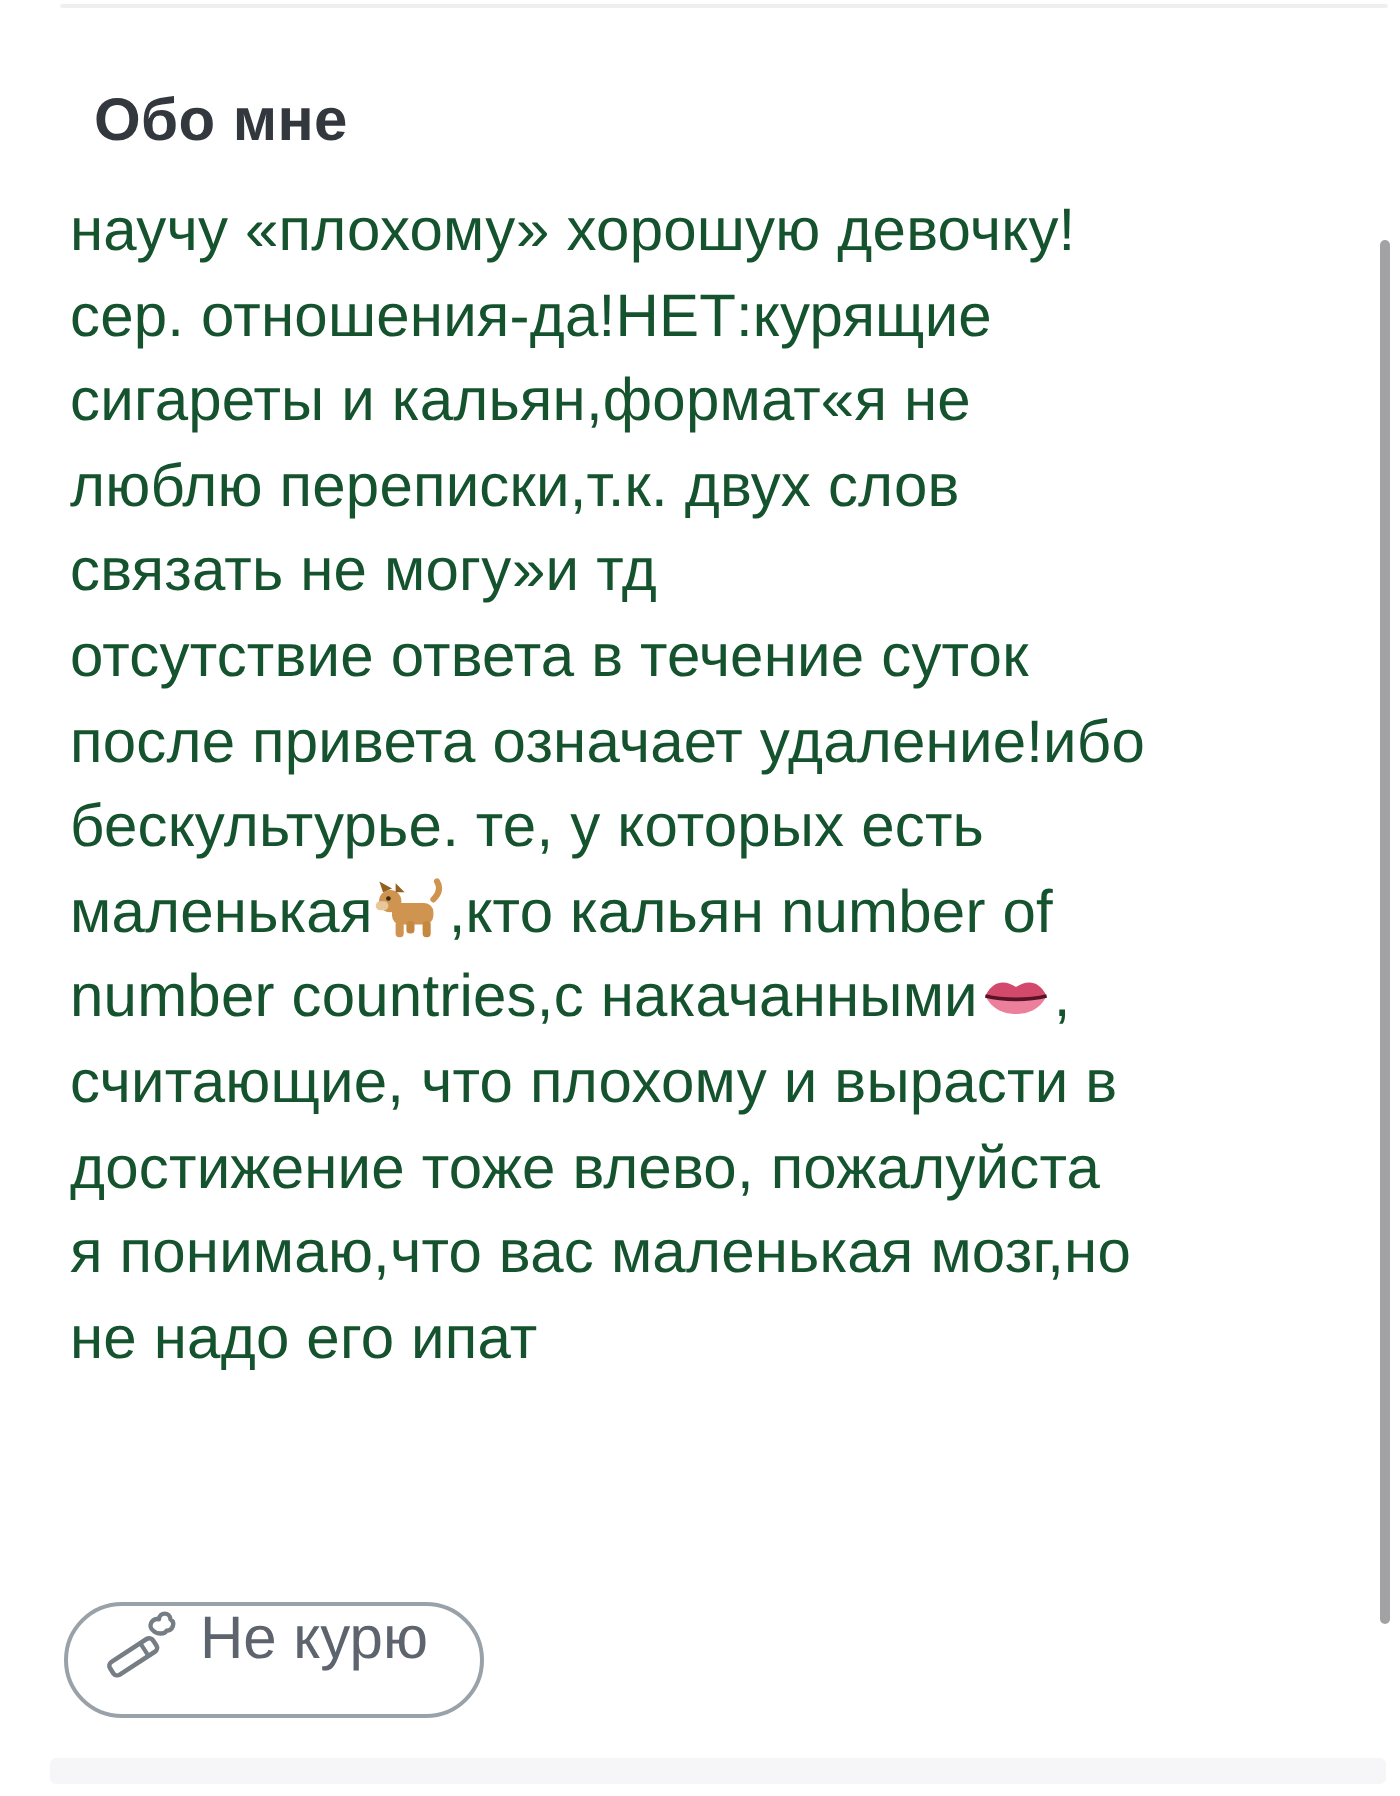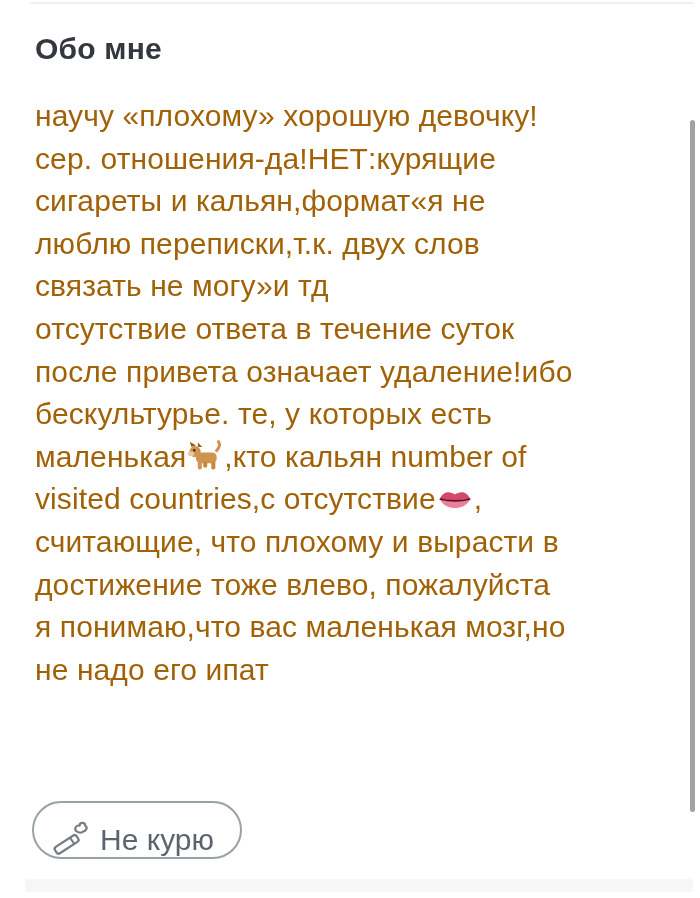--- a/index.html
+++ b/index.html
@@ -13,31 +13,31 @@
   .top-divider{
     position:absolute;top:2px;left:30px;width:664px;height:2px;
     background:#efeff1;border-radius:1px;
   }
   .section-title{
     position:absolute;left:35px;top:32px;
     font-size:30px;font-weight:700;color:#33383e;letter-spacing:.2px;
   }
   .bio{
     position:absolute;left:35px;top:95px;width:650px;
-    font-size:30px;line-height:42.6px;color:#a16207;
+    font-size:30px;line-height:42.6px;color:#14532d;
     letter-spacing:.1px;
   }
   .bio-line{white-space:nowrap;}
   .emoji{
     display:inline-block;width:36px;height:36px;
     vertical-align:-8px;margin:0 1px;
   }
   .pill{
     position:absolute;left:32px;top:801px;height:58px;
-    display:flex;align-items:flex-end;gap:11px;
+    display:flex;align-items:flex-start;gap:11px;
     padding:0 26px 0 17px;box-sizing:border-box;
     border:2px solid #99a1a9;border-radius:32px;background:#ffffff;
   }
   .pill-label{font-size:30px;color:#5d646d;}
   .cig-icon{width:38px;height:38px;}
   .scrollbar{
     position:absolute;right:5px;top:120px;width:5px;height:692px;
     background:#a2a2a4;border-radius:3px;
   }
   .bottom-band{
@@ -45,21 +45,21 @@
     background:#f6f6f8;border-radius:3px;
   }
 </style>
 </head>
 <body>
 
 <div class="screen">
 
   <div class="top-divider"></div>
 
-  <h2 class="section-title" style="margin:0">Обо мне</h2>
+  <h2 class="section-title" style="margin:12px">Обо мне</h2>
 
   <div class="bio">
     <div class="bio-line"><span>научу «плохому» хорошую девочку!</span></div>
     <div class="bio-line"><span>сер. отношения-да!НЕТ:курящие</span></div>
     <div class="bio-line"><span>сигареты и кальян,формат«я не</span></div>
     <div class="bio-line"><span>люблю переписки,т.к. двух слов</span></div>
     <div class="bio-line"><span>связать не могу»и тд</span></div>
     <div class="bio-line"><span>отсутствие ответа в течение суток</span></div>
     <div class="bio-line"><span>после привета означает удаление!ибо</span></div>
     <div class="bio-line"><span>бескультурье. те, у которых есть</span></div>
@@ -70,21 +70,21 @@
         <rect x="12" y="25" width="4.5" height="9" rx="2" fill="#cf9450"></rect>
         <rect x="27" y="25" width="4.5" height="9" rx="2" fill="#c4883f"></rect>
         <rect x="18" y="25" width="4.5" height="7" rx="2" fill="#c4883f"></rect>
         <circle cx="9" cy="14" r="6.2" fill="#cf9450"></circle>
         <path d="M5 9 L3 3 L10 7 Z" fill="#94601f"></path>
         <path d="M12 9 L12 4 L17 9 Z" fill="#94601f"></path>
         <rect x="1" y="14" width="7" height="5" rx="2.4" fill="#e8c79a"></rect>
         <circle cx="8" cy="12.5" r="1.3" fill="#3a2a12"></circle>
       </svg><span>,кто кальян number of</span></div>
 
-    <div class="bio-line"><span>visited countries,с отсутствие</span><svg class="emoji" viewBox="0 0 40 40" aria-hidden="true">
+    <div class="bio-line"><span>number countries,с накачанными</span><svg class="emoji" viewBox="0 0 40 40" aria-hidden="true">
         <path d="M3 20 C8 10 15 12 20 15 C25 12 32 10 37 20 L20 22 Z" fill="#d3496b"></path>
         <path d="M3 20 C7 28 14 30 20 30 C26 30 33 28 37 20 C27 23 13 23 3 20 Z" fill="#ec7f9b"></path>
         <path d="M3 20 C13 22.5 27 22.5 37 20" fill="none" stroke="#571427" stroke-width="2"></path>
       </svg><span>,</span></div>
 
     <div class="bio-line"><span>считающие, что плохому и вырасти в</span></div>
     <div class="bio-line"><span>достижение тоже влево, пожалуйста</span></div>
     <div class="bio-line"><span>я понимаю,что вас маленькая мозг,но</span></div>
     <div class="bio-line"><span>не надо его ипат</span></div>
   </div>

